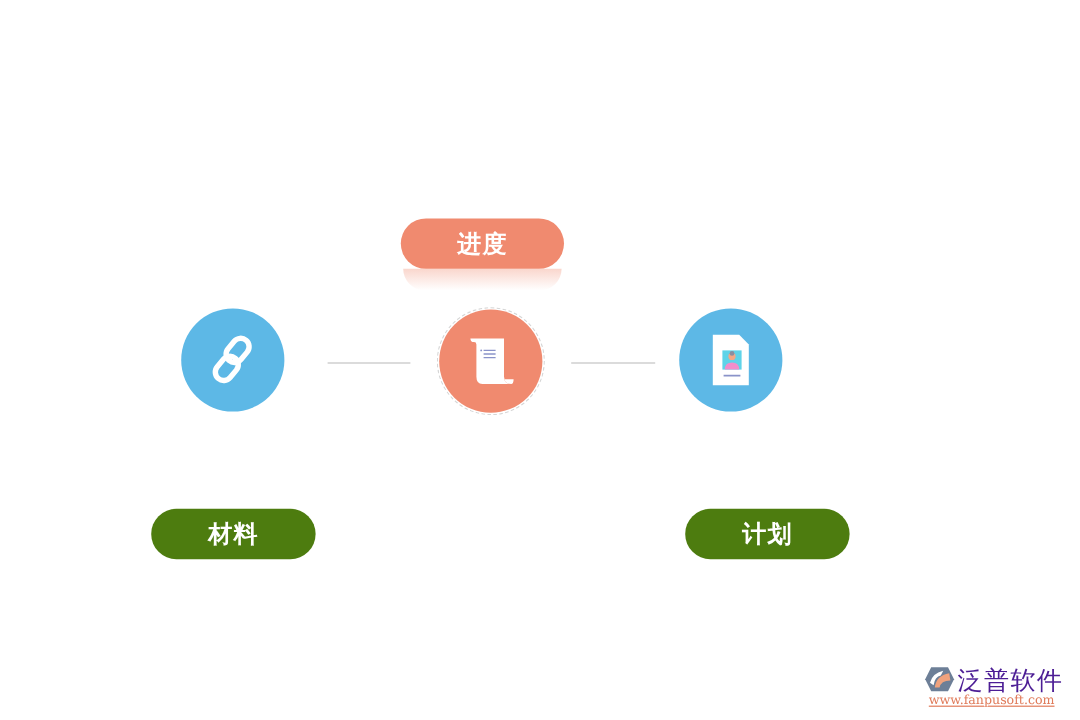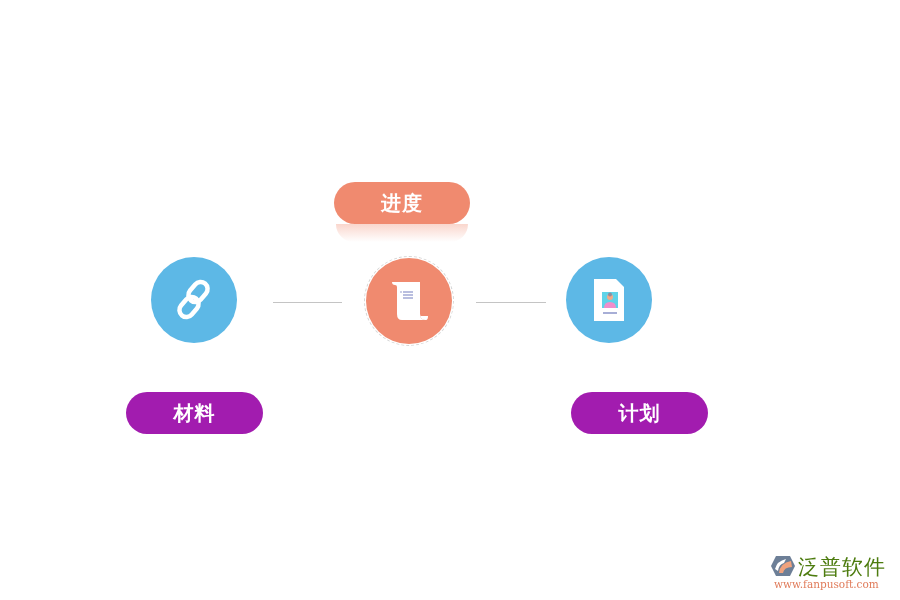--- a/index.html
+++ b/index.html
@@ -1,32 +1,32 @@
 <!DOCTYPE html>
 <html><head>
 <meta charset="utf-8">
 <style>
   html, body { margin:0; padding:0; }
   body { width:900px; height:600px; background:#ffffff; position:relative; overflow:hidden;
          font-family:"DejaVu Sans", sans-serif; }
   .pill { position:absolute; height:42px; border-radius:21px; color:#fff; font-weight:bold;
           font-size:20px; display:flex; align-items:center; justify-content:center; letter-spacing:1px; }
   .pill.orange { background:#f08a6f; }
-  .pill.blue { background:#a21caf; }
+  .pill.blue { background:#4d7c0f;margin-top:32px; }
   .reflect { position:absolute; left:336px; top:224px; width:132px; height:18px; border-radius:0 0 20px 20px;
              background:linear-gradient(to bottom, rgba(240,138,111,0.35), rgba(240,138,111,0)); }
   .circle { position:absolute; width:86px; height:86px; border-radius:50%; display:flex; align-items:center; justify-content:center; }
   .circle.blue { background:#5db8e6; }
   .circle.orange { background:#f08a6f; }
   .ring { position:absolute; left:364px; top:256px; width:88px; height:88px; border-radius:50%;
           border:1px dashed #d6d6d6; }
   .line { position:absolute; height:1px; background:#c4c4c4; top:302px; }
   .logo { position:absolute; left:770px; top:553px; width:125px; height:40px; }
-  .logo-cn { position:absolute; left:28px; top:0; font-size:21px; color:#4d7c0f; letter-spacing:1px; }
-  .logo-url { position:absolute; left:4px; top:25px; font-size:10.5px; color:#e07b5a; font-family:"DejaVu Serif", serif; }
+  .logo-cn { position:absolute; left:28px; top:0; font-size:21px; color:#4c1d95; letter-spacing:1px; }
+  .logo-url { position:absolute; left:4px; top:25px; font-size:10.5px; color:#e07b5a; font-family:"DejaVu Serif", serif;text-decoration:underline; }
 </style>
 </head>
 <body>
 
 <div class="pill orange" style="left:334px; top:182px; width:136px;">
   <span>进度</span>
 </div>
 <div class="reflect"></div>
 
 <div class="line" style="left:273px; width:69px;"></div>

